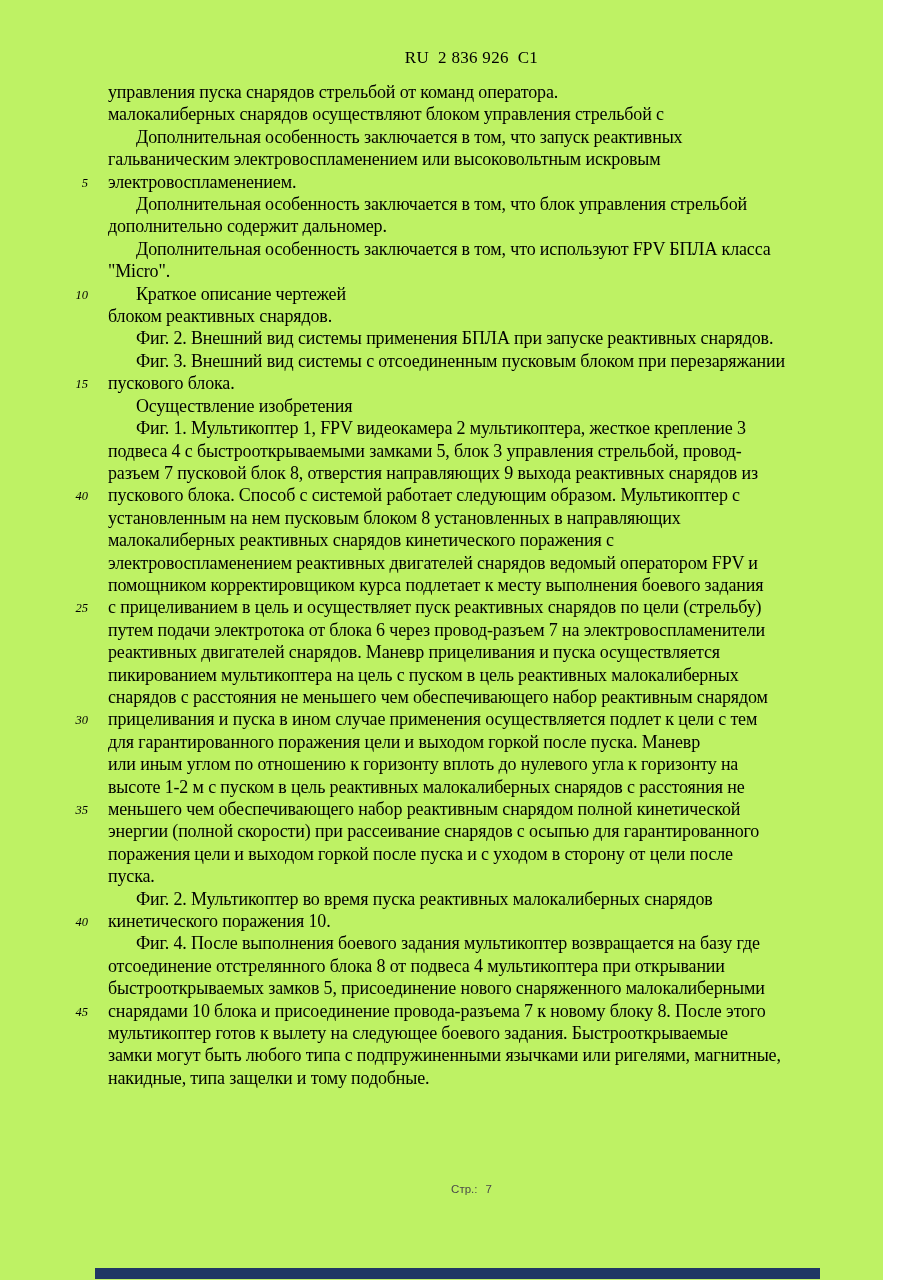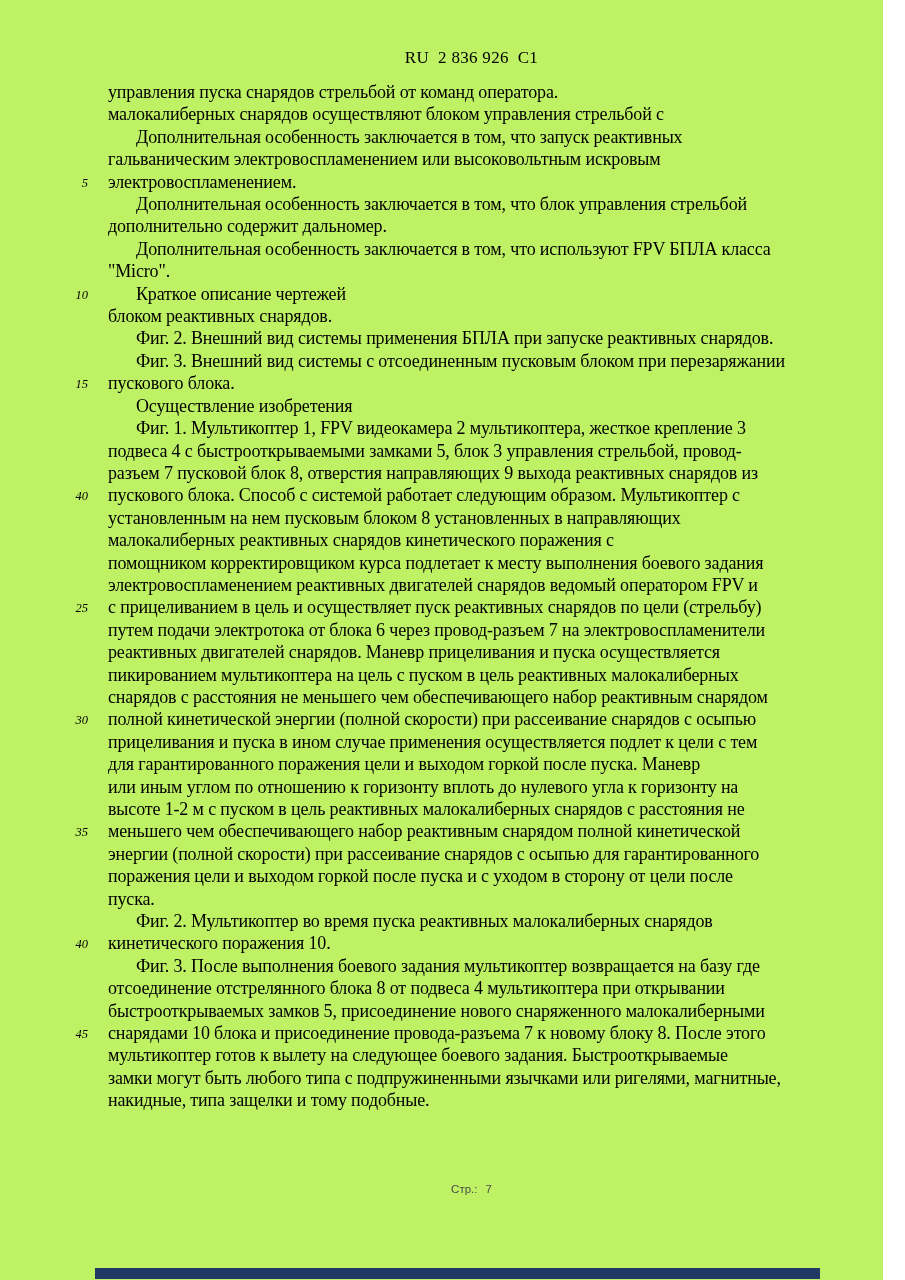--- a/index.html
+++ b/index.html
@@ -89,39 +89,39 @@
       <div class="line indent"><span class="text">Фиг. 2. Внешний вид системы применения БПЛА при запуске реактивных снарядов.</span></div>
       <div class="line indent"><span class="text">Фиг. 3. Внешний вид системы с отсоединенным пусковым блоком при перезаряжании</span></div>
       <div class="line"><span class="lineno">15</span><span class="text">пускового блока.</span></div>
       <div class="line indent"><span class="text">Осуществление изобретения</span></div>
       <div class="line indent"><span class="text">Фиг. 1. Мультикоптер 1, FPV видеокамера 2 мультикоптера, жесткое крепление 3</span></div>
       <div class="line"><span class="text">подвеса 4 с быстрооткрываемыми замками 5, блок 3 управления стрельбой, провод-</span></div>
       <div class="line"><span class="text">разъем 7 пусковой блок 8, отверстия направляющих 9 выхода реактивных снарядов из</span></div>
       <div class="line"><span class="lineno">40</span><span class="text">пускового блока. Способ с системой работает следующим образом. Мультикоптер с</span></div>
       <div class="line"><span class="text">установленным на нем пусковым блоком 8 установленных в направляющих</span></div>
       <div class="line"><span class="text">малокалиберных реактивных снарядов кинетического поражения с</span></div>
+      <div class="line"><span class="text">электровоспламенением реактивных двигателей снарядов ведомый оператором FPV и</span></div>
       <div class="line"><span class="text">помощником корректировщиком курса подлетает к месту выполнения боевого задания</span></div>
-      <div class="line"><span class="text">электровоспламенением реактивных двигателей снарядов ведомый оператором FPV и</span></div>
       <div class="line"><span class="lineno">25</span><span class="text">с прицеливанием в цель и осуществляет пуск реактивных снарядов по цели (стрельбу)</span></div>
       <div class="line"><span class="text">путем подачи электротока от блока 6 через провод-разъем 7 на электровоспламенители</span></div>
       <div class="line"><span class="text">реактивных двигателей снарядов. Маневр прицеливания и пуска осуществляется</span></div>
       <div class="line"><span class="text">пикированием мультикоптера на цель с пуском в цель реактивных малокалиберных</span></div>
       <div class="line"><span class="text">снарядов с расстояния не меньшего чем обеспечивающего набор реактивным снарядом</span></div>
-      <div class="line"><span class="lineno">30</span><span class="text">полной кинетической энергии (полной скорости) при рассеивание снарядов с осыпью</span></div>
+      <div class="line"><span class="lineno">30</span></div>
       <div class="line"><span class="text">прицеливания и пуска в ином случае применения осуществляется подлет к цели с тем</span></div>
       <div class="line"><span class="text">для гарантированного поражения цели и выходом горкой после пуска. Маневр</span></div>
       <div class="line"><span class="text">или иным углом по отношению к горизонту вплоть до нулевого угла к горизонту на</span></div>
       <div class="line"><span class="text">высоте 1-2 м с пуском в цель реактивных малокалиберных снарядов с расстояния не</span></div>
       <div class="line"><span class="lineno">35</span><span class="text">меньшего чем обеспечивающего набор реактивным снарядом полной кинетической</span></div>
       <div class="line"><span class="text">энергии (полной скорости) при рассеивание снарядов с осыпью для гарантированного</span></div>
       <div class="line"><span class="text">поражения цели и выходом горкой после пуска и с уходом в сторону от цели после</span></div>
       <div class="line"><span class="text">пуска.</span></div>
       <div class="line indent"><span class="text">Фиг. 2. Мультикоптер во время пуска реактивных малокалиберных снарядов</span></div>
       <div class="line"><span class="lineno">40</span><span class="text">кинетического поражения 10.</span></div>
-      <div class="line indent"><span class="text">Фиг. 3. После выполнения боевого задания мультикоптер возвращается на базу где</span></div>
+      <div class="line indent"><span class="text">Фиг. 4. После выполнения боевого задания мультикоптер возвращается на базу где</span></div>
       <div class="line"><span class="text">отсоединение отстрелянного блока 8 от подвеса 4 мультикоптера при открывании</span></div>
       <div class="line"><span class="text">быстрооткрываемых замков 5, присоединение нового снаряженного малокалиберными</span></div>
       <div class="line"><span class="lineno">45</span><span class="text">снарядами 10 блока и присоединение провода-разъема 7 к новому блоку 8. После этого</span></div>
       <div class="line"><span class="text">мультикоптер готов к вылету на следующее боевого задания. Быстрооткрываемые</span></div>
       <div class="line"><span class="text">замки могут быть любого типа с подпружиненными язычками или ригелями, магнитные,</span></div>
       <div class="line"><span class="text">накидные, типа защелки и тому подобные.</span></div>
     </div>
 
   <div class="footer" style="color: rgb(74, 74, 74);">
     <span>Стр.:</span><span class="pagenum">7</span>

